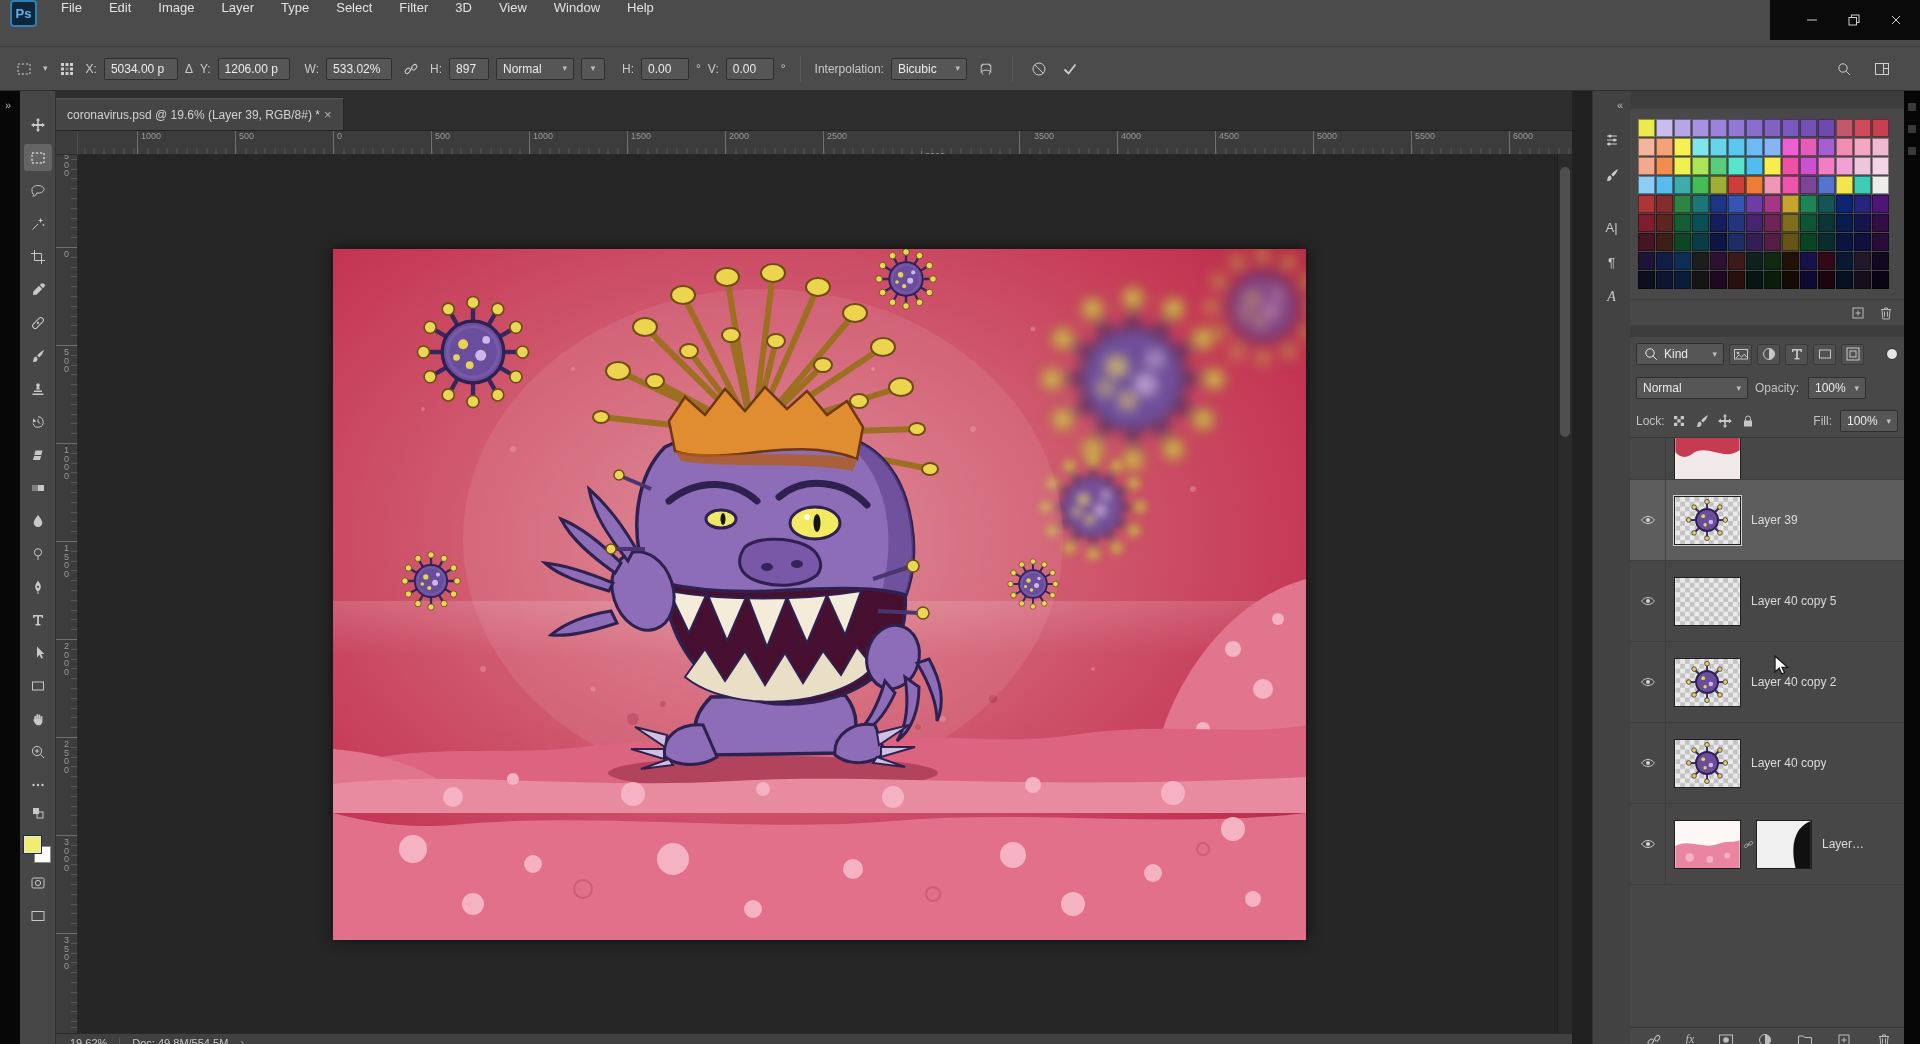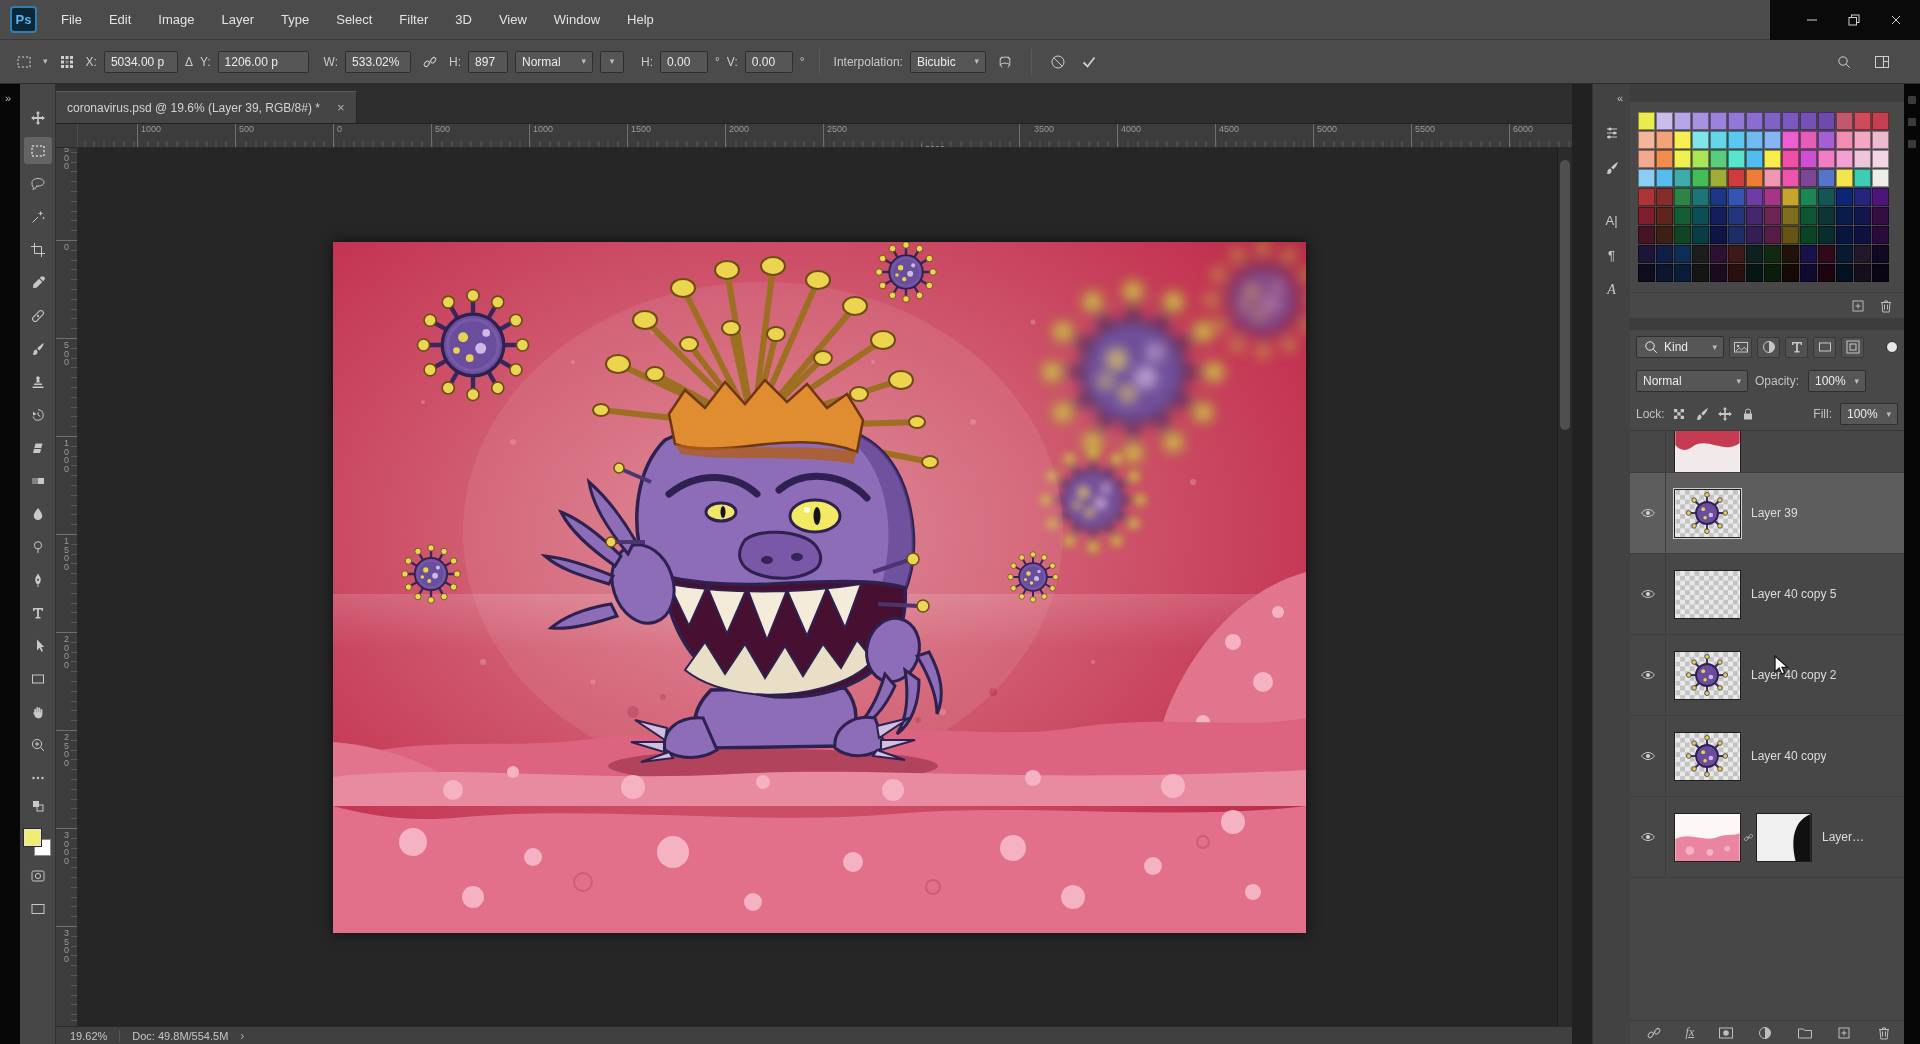--- a/index.html
+++ b/index.html
@@ -2,21 +2,21 @@
 <html><head>
 <meta charset="utf-8">
 <style>
   *{box-sizing:border-box;margin:0;padding:0;}
   html,body{width:1920px;height:1044px;overflow:hidden;background:#000;
     font-family:"Liberation Sans","DejaVu Sans",sans-serif;color:#d9d9d9;}
   .app{position:relative;width:1920px;height:1044px;background:#000;}
   .ic{display:block;}
 
   
-  .titlebar{height:40px;background:#4b4b4b;border-bottom:1px solid #3a3a3a;display:flex;align-items:center;position:relative;}
+  .titlebar{height:47px;background:#4b4b4b;border-bottom:1px solid #3a3a3a;display:flex;align-items:flex-start;position:relative;}
   .ps-logo{width:27px;height:27px;margin-left:10px;background:#0d2638;color:#5ab5f0;font-weight:bold;
     font-size:13px;display:flex;align-items:center;justify-content:center;border-radius:4px;border:2px solid #2f7fb7;}
   .menubar{display:flex;gap:27px;margin-left:24px;font-size:13px;color:#e2e2e2;}
   .win-controls{position:absolute;right:0;top:0;height:40px;width:150px;background:#0a0a0a;
     display:flex;align-items:center;justify-content:flex-end;gap:2px;padding-right:4px;}
   .winbtn{width:40px;height:32px;display:flex;align-items:center;justify-content:center;color:#cfcfcf;}
 
   
   .optionsbar{height:44px;background:#4b4b4b;border-bottom:1px solid #2e2e2e;display:flex;align-items:center;
     padding-left:12px;gap:7px;font-size:12px;color:#a8a8a8;}
@@ -39,21 +39,21 @@
   .tool{width:28px;height:27px;display:flex;align-items:center;justify-content:center;color:#c8c8c8;
     border-radius:3px;margin-bottom:6px;flex:none;}
   .tool.active{background:#646464;color:#fff;}
   .tb-colors{position:relative;width:27px;height:27px;margin:8px 0 6px;}
   .tb-colors .bgc{position:absolute;right:0;bottom:0;width:17px;height:17px;background:#fdfdfd;border:1px solid #8a8a8a;}
   .tb-colors .fgc{position:absolute;left:0;top:0;width:17px;height:17px;border:1px solid #e4e4e4;outline:1px solid #2c2c2c;}
 
   .doc-col{flex:1;display:flex;flex-direction:column;background:#262626;min-width:0;}
   .tabrow{height:40px;background:#2e2e2e;display:flex;align-items:flex-end;border-bottom:1px solid #222;}
   .doc-tab{height:32px;background:#454545;color:#d2d2d2;font-size:12px;display:flex;align-items:center;
-    padding:0 11px;gap:17px;border-top:1px solid #575757;border-right:1px solid #262626;white-space:nowrap;}
+    padding:0 11px;gap:4px;border-top:1px solid #575757;border-right:1px solid #262626;white-space:nowrap;}
   .tab-close{color:#b0b0b0;font-size:13px;}
 
   .ruler-row{height:24px;display:flex;flex:none;}
   .ruler-corner{width:22px;background:#3c3c3c;border-right:1px solid #4c4c4c;border-bottom:1px solid #2a2a2a;flex:none;}
   .ruler-h{flex:1;position:relative;background-color:#3c3c3c;border-bottom:1px solid #2a2a2a;overflow:hidden;
     background-image:repeating-linear-gradient(90deg,#585858 0 1px,transparent 1px 9.8px);
     background-size:100% 6px;background-repeat:repeat-x;background-position:59.5px 100%;}
   .htick{position:absolute;top:0;bottom:0;border-left:1px solid #6f6f6f;padding-left:3px;font-size:9px;color:#9a9a9a;line-height:11px;}
 
   .canvas-row{flex:1;display:flex;min-height:0;}
@@ -192,21 +192,21 @@
             <rect x="2" y="11" width="3" height="3"></rect>
             <rect x="6.5" y="11" width="3" height="3"></rect>
             <rect x="11" y="11" width="3" height="3"></rect>
           </g>
         </svg>
       </span>
     <span class="ob-label">X:</span>
     <span class="ob-field" style="width:74px">5034.00 p</span>
     <span class="ob-label">Δ</span>
     <span class="ob-label">Y:</span>
-    <span class="ob-field" style="width:91px">1206.00 p</span>
+    <span class="ob-field" style="width:72px">1206.00 p</span>
     <span class="ob-label" style="margin-left:8px">W:</span>
     <span class="ob-field" style="width:66px">533.02%</span>
     <span class="ob-icon">
         <svg class="ic" viewBox="0 0 16 16" width="16" height="16">
           <path d="M6.5 9.5l3-3" stroke="currentColor" fill="none"></path>
           <rect x="1.8" y="7.8" width="6" height="4" rx="2" transform="rotate(-45 4.8 9.8)" fill="none" stroke="currentColor"></rect>
           <rect x="8.2" y="4.2" width="6" height="4" rx="2" transform="rotate(-45 11.2 6.2)" fill="none" stroke="currentColor"></rect>
         </svg>
       </span>
     <span class="ob-label">H:</span>

